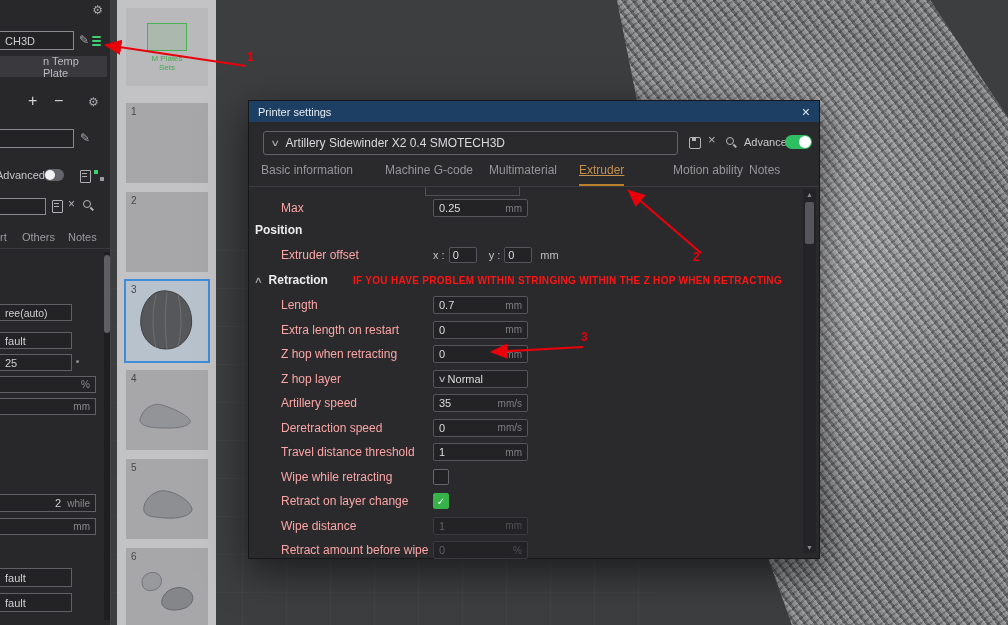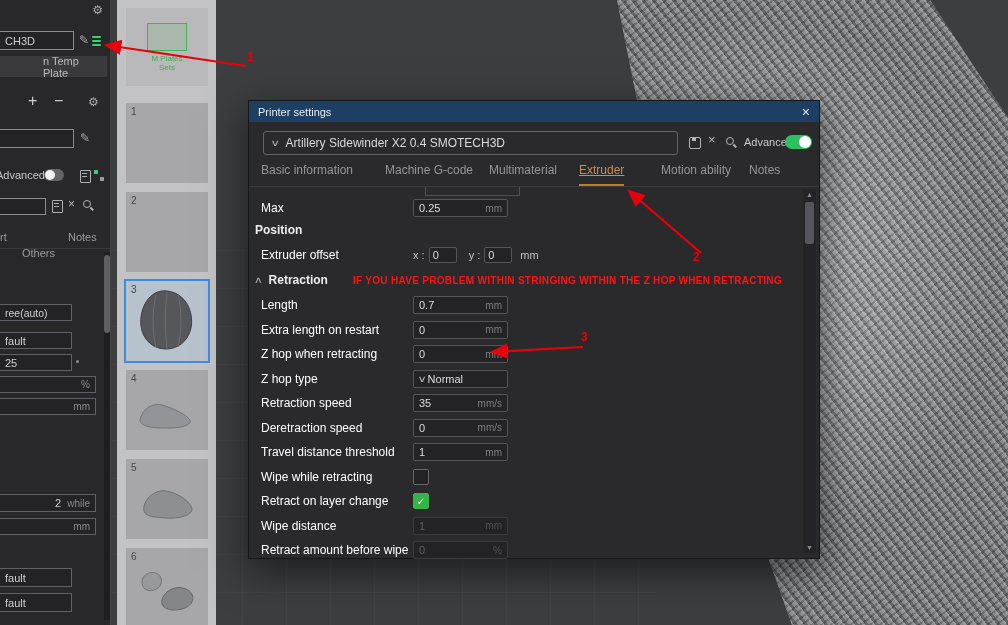--- a/index.html
+++ b/index.html
@@ -66,21 +66,21 @@
   .caret{font-size:9px;color:#a8a8ac;transform:scaleX(1.5);}
   .saveico{position:absolute;width:12px;height:12px;border:1.5px solid #b5b5b8;border-radius:2px;box-sizing:border-box;}
   .saveico::before{content:"";position:absolute;left:2px;top:0;width:4px;height:3px;background:#b5b5b8;}
   .dtext{position:absolute;font-size:11px;color:#c9c9cc;white-space:nowrap;}
   .dtoggle{position:absolute;width:27px;height:14px;border-radius:8px;background:#2fbf63;}
   .dtoggle .knob{position:absolute;right:1px;top:1px;width:12px;height:12px;border-radius:50%;background:#fff;}
   .tab{position:absolute;top:62px;height:21px;font-size:12px;color:#96969a;white-space:nowrap;cursor:pointer;text-align:right;}
   .tab.active{color:#c59050;border-bottom:2px solid #b97f2f;}
   .tabline{position:absolute;top:85px;left:0;right:0;height:1px;background:#3b3b3f;}
   .sect{position:absolute;left:6px;color:#ececee;font-size:12px;font-weight:bold;}
-  .rlabel{margin-left:12px;width:152px;font-size:12px;color:#ffffff;flex:none;}
+  .rlabel{margin-left:32px;width:152px;font-size:12px;color:#fca5a5;flex:none;}
   .field{display:flex;align-items:center;width:95px;height:18px;border:1px solid #55555b;background:#232326;
          border-radius:2px;box-sizing:border-box;flex:none;}
   .field input{flex:1;min-width:0;background:transparent;border:0;outline:0;color:#dcdcde;font-size:11px;
                padding:0 0 0 5px;font-family:inherit;}
   .unit{color:#7e7e84;font-size:10px;padding:0 5px 0 2px;white-space:nowrap;}
   .field.dis{border-color:#3b3b3f;}
   .field.dis input{color:#5e5e63;}
   .field.dis .unit{color:#505055;}
   .selcaret{font-size:9px;color:#b4b4b8;padding-left:4px;transform:scaleX(1.4);}
   .selval{font-size:11px;color:#dcdcde;padding-left:3px;}
@@ -143,21 +143,21 @@
       </span>
     <span class="docico" style="left:80px;top:170px;"></span>
     <span class="dualico" style="left:94px;top:170px;"></span>
 
     <div class="pbox bright" style="top:198px;width:46px;height:17px;"></div>
     <span class="docico" style="left:52px;top:200px;"></span>
     <span class="ptext" style="left:68px;top:197px;font-size:12px;color:#b6b6ba;">×</span>
     <span class="mag" style="left:83px;top:200px;"></span>
 
     <span class="ptext" style="left:0;top:231px;color:#9c9ca0;">rt</span>
-    <span class="ptext" style="left:22px;top:231px;color:#9c9ca0;margin-top:16px;">Others</span>
+    <span class="ptext" style="left:22px;top:231px;color:#9c9ca0;">Others</span>
     <span class="ptext" style="left:68px;top:231px;color:#9c9ca0;">Notes</span>
     <div class="abs" style="top:248px;left:0;width:110px;height:1px;background:#3a3a3e;"></div>
 
     <div class="pbox" style="top:304px;width:72px;height:17px;font-size:10.5px;">
       <span>ree(auto)</span>
     </div>
     <div class="pbox" style="top:332px;width:72px;height:17px;">
       <span>fault</span>
     </div>
     <div class="pbox" style="top:354px;width:72px;height:17px;">
@@ -247,21 +247,21 @@
     <span class="mag" style="left:477px;top:36px;"></span>
     <span class="dtext" style="left:495px;top:35px;">Advanced</span>
     <span class="dtoggle" style="left:536px;top:34px;">
         <span class="knob"></span>
       </span>
 
     <span class="tab" style="left:12px;">Basic information</span>
     <span class="tab" style="left:136px;">Machine G-code</span>
     <span class="tab" style="left:240px;">Multimaterial</span>
     <span class="tab active" style="left:330px;text-decoration:underline;">Extruder</span>
-    <span class="tab" style="left:412px;">Motion ability</span>
+    <span class="tab" style="left:424px;">Motion ability</span>
     <span class="tab" style="left:500px;">Notes</span>
     <div class="tabline"></div>
 
     <div class="sliver"></div>
 
     <div class="abs" style="top:96px;left:0;width:535px;height:22px;display:flex;align-items:center;">
       <span class="rlabel">Max</span>
       <div class="field">
         <input value="0.25" style="">
         <span class="unit">mm</span>
@@ -309,29 +309,29 @@
 
       <div class="row">
         <span class="rlabel">Z hop when retracting</span>
         <div class="field">
           <input value="0" style="">
           <span class="unit">mm</span>
         </div>
       </div>
 
       <div class="row">
-        <span class="rlabel">Z hop type</span>
+        <span class="rlabel">Z hop layer</span>
         <div class="field">
           <span class="selcaret">∨</span>
           <span class="selval">Normal</span>
         </div>
       </div>
 
       <div class="row">
-        <span class="rlabel">Retraction speed</span>
+        <span class="rlabel">Artillery speed</span>
         <div class="field">
           <input value="35" style="">
           <span class="unit">mm/s</span>
         </div>
       </div>
 
       <div class="row">
         <span class="rlabel">Deretraction speed</span>
         <div class="field">
           <input value="0" style="">

